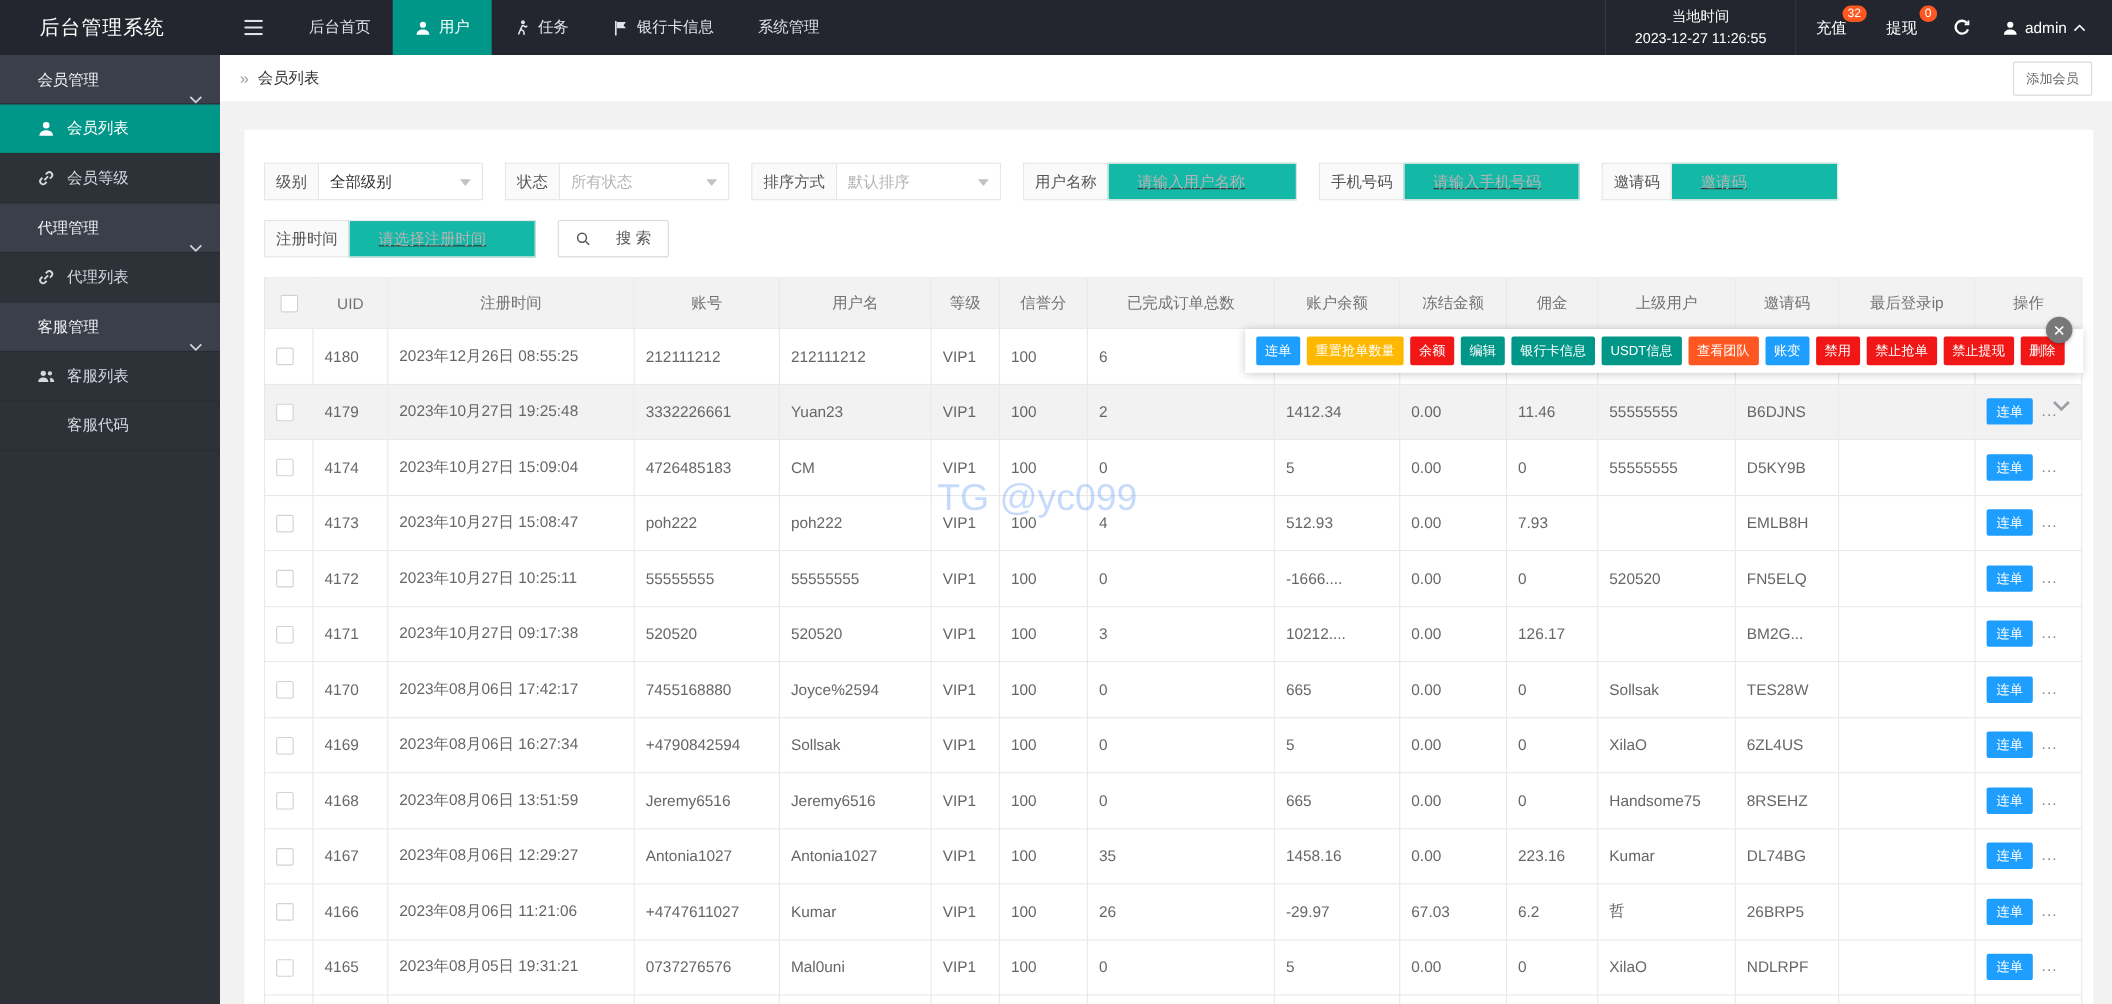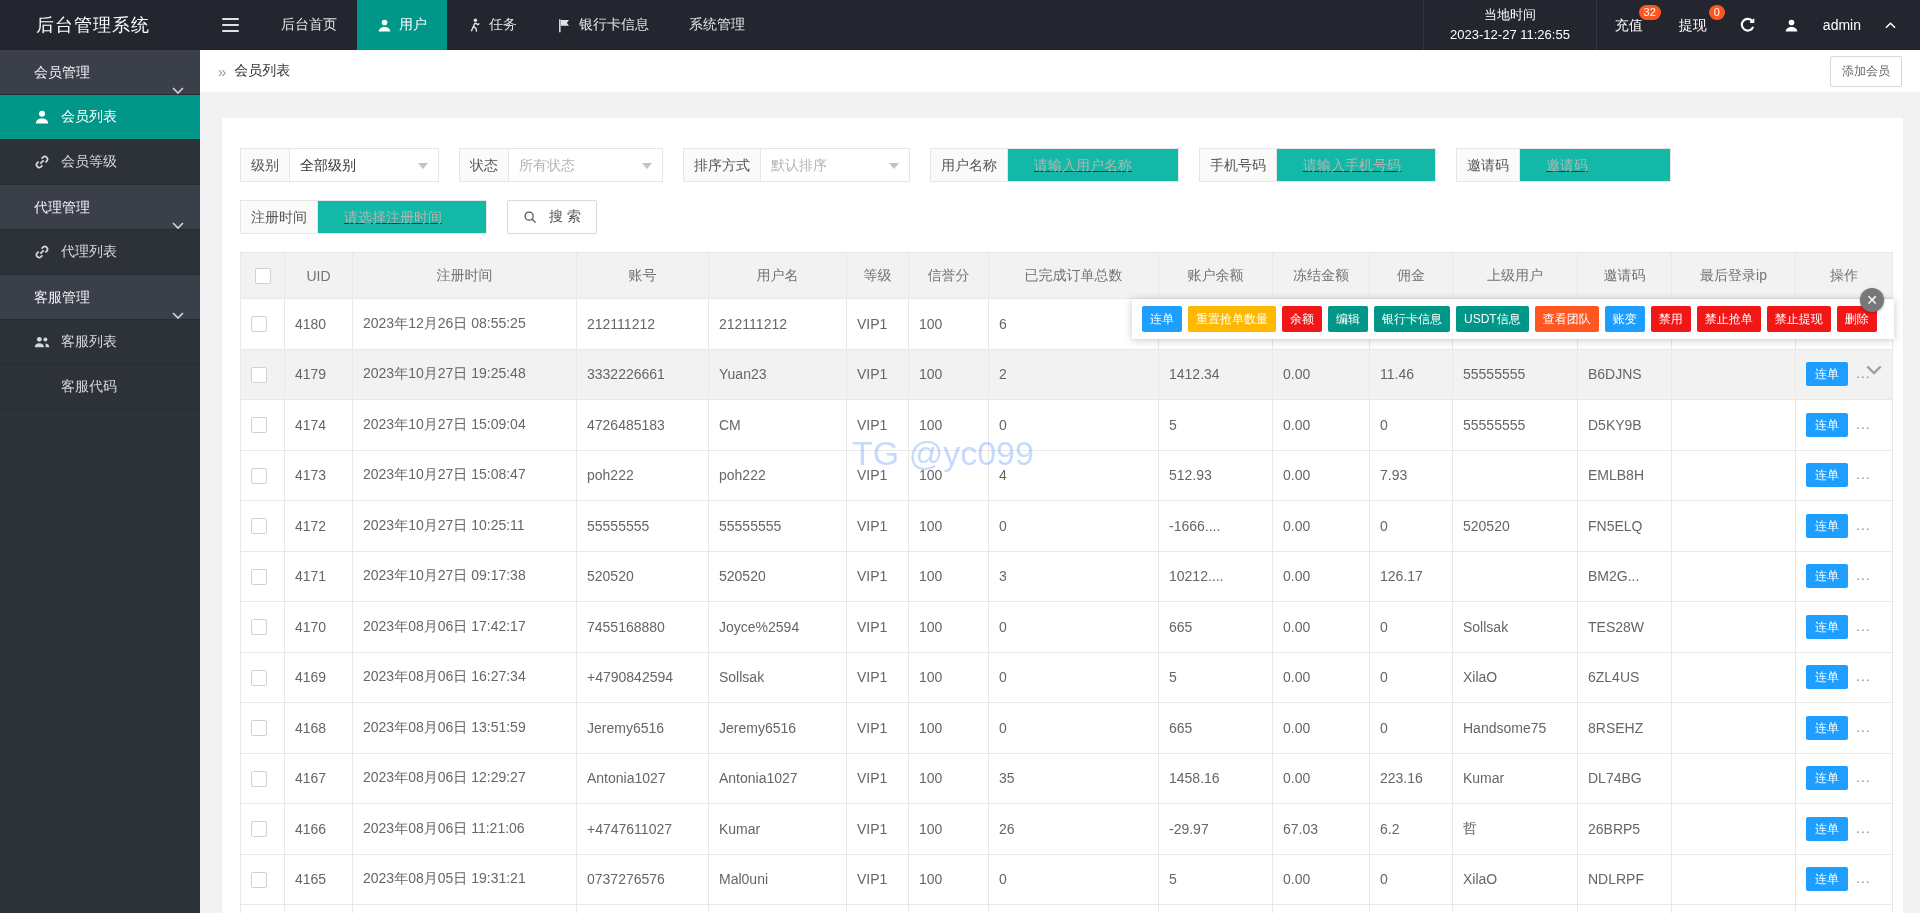--- a/index.html
+++ b/index.html
@@ -18,21 +18,21 @@
   .nav-ico svg { width:100%; height:100%; }
   .hamburger { display:flex; align-items:center; padding:0 22px; color:#dfe2e8; cursor:pointer; }
   .nav-right { position:absolute; right:0; top:0; height:50px; display:flex; align-items:center; color:#fff; }
   .time-block { text-align:center; font-size:13px; line-height:1.55; padding:0 26px;
     border-left:1px solid #34373f; border-right:1px solid #34373f; height:50px;
     display:flex; flex-direction:column; justify-content:center; }
   .nav-action { position:relative; padding:0 18px; font-size:14px; height:50px; line-height:50px; cursor:pointer; }
   .badge { position:absolute; top:5px; right:0px; min-width:10px; background:#ff5722; color:#fff;
     font-size:11px; border-radius:9px; padding:1px 5px; line-height:13px; text-align:center; }
   .refresh-btn { padding:0 14px; display:flex; align-items:center; cursor:pointer; }
-  .user-chip { display:flex; align-items:center; gap:24px; padding:0 24px 0 14px; font-size:14px; cursor:pointer; }
+  .user-chip { display:flex; align-items:center; gap:6px; padding:0 24px 0 14px; font-size:14px; cursor:pointer; }
 
   
   .sidebar { position:absolute; top:50px; left:0; width:200px; height:863px; background:#2d3138; z-index:20; }
   .side-group { position:relative; height:45px; line-height:45px; background:#3b3f4a; color:#f0f2f5;
     padding-left:34px; font-size:14px; cursor:pointer; border-bottom:1px solid #262a31; }
   .side-group .chev { position:absolute; right:16px; top:18px; width:12px; height:8px; color:#cdd2da; }
   .side-item { position:relative; height:45px; display:flex; align-items:center; gap:11px;
     color:#d4d8df; padding-left:34px; font-size:14px; cursor:pointer; background:#2d3138;
     border-bottom:1px solid #282c33; }
   .side-item.active { background:#009688; color:#fff; }
@@ -56,21 +56,21 @@
   .flabel { background:#fafafa; border:1px solid #e6e6e6; border-right:none; padding:0 10px;
     line-height:32px; font-size:14px; color:#555; white-space:nowrap; }
   .ffield { position:relative; border:1px solid #e6e6e6; background:#fff; line-height:32px;
     font-size:14px; padding:0 28px 0 10px; color:#333; }
   .ffield.muted { color:#b4b4b4; }
   .ffield .tri { position:absolute; right:10px; top:14px; width:0; height:0;
     border-left:5px solid transparent; border-right:5px solid transparent; border-top:6px solid #c2c2c2; }
   .finput { border:1px solid #e6e6e6; background:#14b8a6; height:34px; font-size:14px;
     padding:0 26px; color:#333; font-family:inherit; outline:none;text-decoration:underline; }
   .finput::placeholder { color:#b4b4b4; }
-  .search-btn { display:flex; align-items:center; gap:11px; height:34px; padding:0 15px;
+  .search-btn { display:flex; align-items:center; gap:22px; height:34px; padding:0 15px;
     background:#fff; border:1px solid #d9d9d9; border-radius:2px; color:#555; font-size:14px;
     cursor:pointer; font-family:inherit; }
   .search-btn svg { width:14px; height:14px; }
 
   
   .table-wrap { position:relative; margin-top:13px; }
   table { width:100%; border-collapse:collapse; table-layout:fixed; font-size:14px; color:#666; }
   th,td { border:1px solid #e8e8e8; padding:0 10px; text-align:left; font-weight:400;
     overflow:hidden; white-space:nowrap; }
   thead th { background:#f2f2f2; height:46px; color:#737373;text-align:center; }

